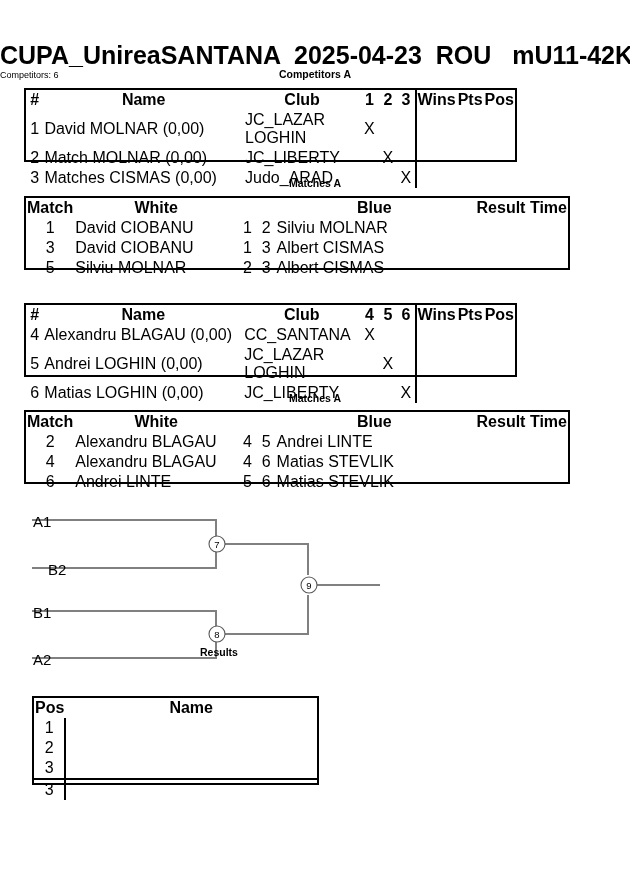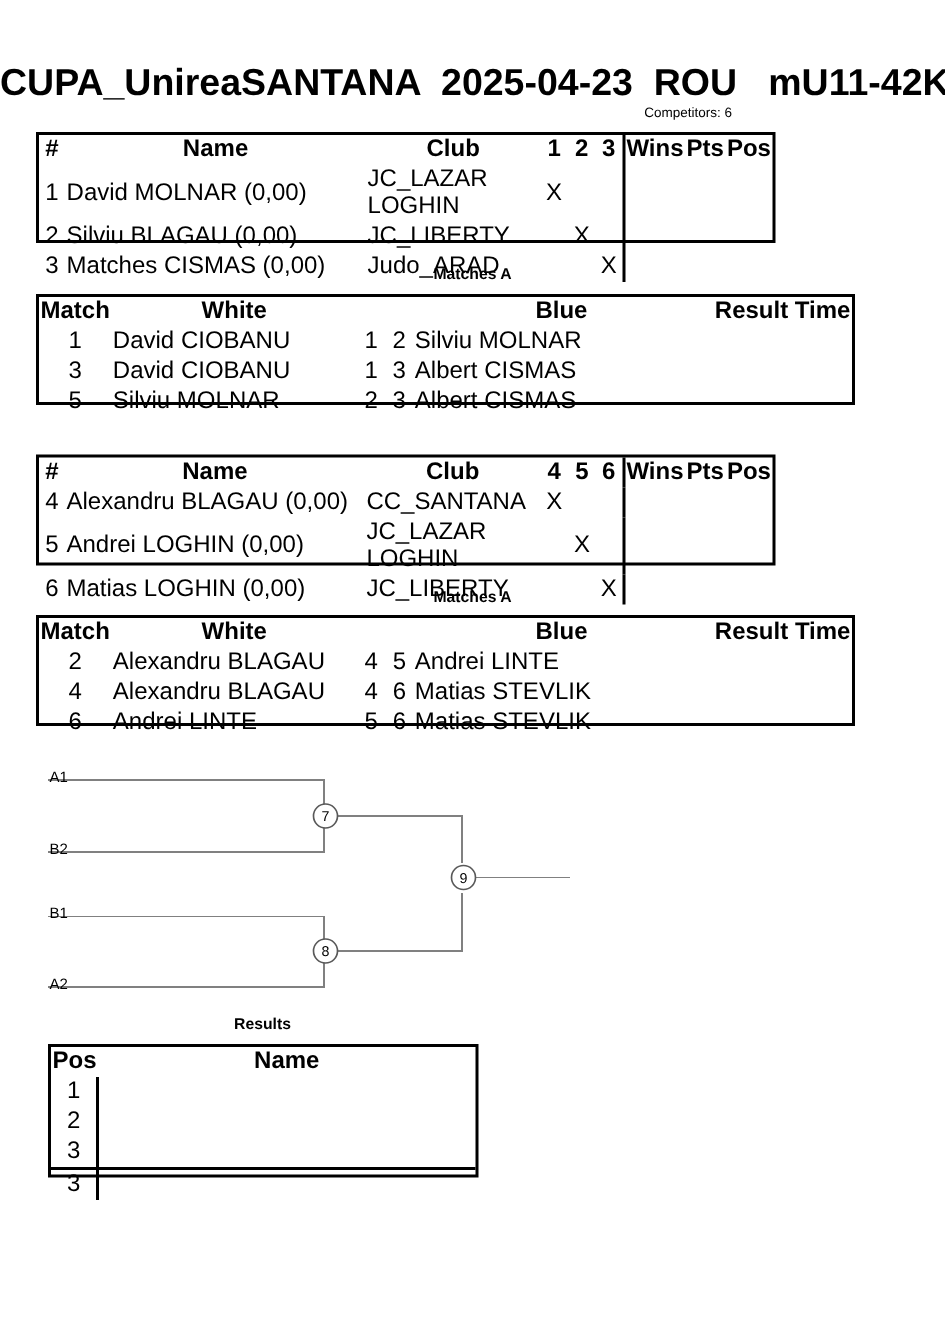--- a/index.html
+++ b/index.html
@@ -15,21 +15,21 @@
 
   
   .title{
     position:absolute;top:41px;left:0;width:630px;
     text-align:center;
     font-size:25px;font-weight:bold;letter-spacing:0px;
     white-space:pre;
   }
   .competitors-count{
     position:absolute;top:70px;left:0;width:488px;
-    text-align:right;font-size:9px;
+    font-size:9px;
   }
 
   
   .caption{
     position:absolute;left:0;width:630px;
     text-align:center;font-size:10.5px;font-weight:bold;
   }
   .wrap{
     position:absolute;
     border:2px solid #000;
@@ -41,34 +41,35 @@
     width:100%;
     border-collapse:collapse;
   }
   .c{text-align:center;}
   .l{text-align:left;}
   .thickleft{border-left:2px solid #000 !important;}
 
   
   .bracket{position:absolute;left:0;top:0;}
   .blabel{
-    position:absolute;font-size:10px;color:#000;text-align:center;
+    position:absolute;font-size:15px;color:#000;text-align:center;
   }
 
   
   .rowthick td{border-bottom:2px solid #000 !important;}
 </style>
 </head>
 <body>
 
 <div class="page">
 
   <div class="title">CUPA_UnireaSANTANA  2025-04-23  ROU   mU11-42Kg</div>
   <div class="competitors-count">Competitors: 6</div>
 
+  <div class="caption" style="top:68px;">Competitors A</div>
 
   <div class="wrap" style="left:24px;top:88px;width:493px;height:74px;">
     <table>
       <colgroup>
         <col style="width:18px">
           <col style="width:213px">
           <col style="width:118px">
         <col style="width:19px">
           <col style="width:19px">
           <col style="width:19px">
@@ -94,21 +95,21 @@
         <td class="l">JC_LAZAR LOGHIN</td>
         <td class="c">X</td>
         <td class="c"></td>
         <td class="c"></td>
         <td class="c thickleft"></td>
         <td class="c"></td>
         <td class="c"></td>
       </tr>
       <tr>
         <td class="c">2</td>
-        <td class="l">Silviu BLAGAU  (0,00)</td>
+        <td class="l">Match MOLNAR  (0,00)</td>
         <td class="l">JC_LIBERTY</td>
         <td class="c"></td>
         <td class="c">X</td>
         <td class="c"></td>
         <td class="c thickleft"></td>
         <td class="c"></td>
         <td class="c"></td>
       </tr>
       <tr>
         <td class="c">3</td>
@@ -319,25 +320,25 @@
       <circle cx="309" cy="80" r="8"></circle>
     </g>
     <g font-family="Liberation Sans, sans-serif" font-size="9.5" fill="#000" text-anchor="middle">
       <text x="217" y="42.5">7</text>
       <text x="217" y="132.5">8</text>
       <text x="309" y="83.5">9</text>
     </g>
   </svg>
 
   <div class="blabel" style="left:33px;top:513px;">A1</div>
-  <div class="blabel" style="left:33px;top:561px;">B2</div>
+  <div class="blabel" style="left:48px;top:561px;">B2</div>
   <div class="blabel" style="left:33px;top:604px;">B1</div>
   <div class="blabel" style="left:33px;top:651px;">A2</div>
 
-  <div class="caption" style="top:677px;width:350px;">Results</div>
+  <div class="caption" style="top:646px;width:350px;padding-left:44px;">Results</div>
 
   <div class="wrap" style="left:32px;top:696px;width:287px;height:89px;">
     <table>
       <colgroup>
           <col style="width:28px">
           <col style="width:255px">
         </colgroup>
       <tbody>
           <tr>
         <th class="c">Pos</th>

